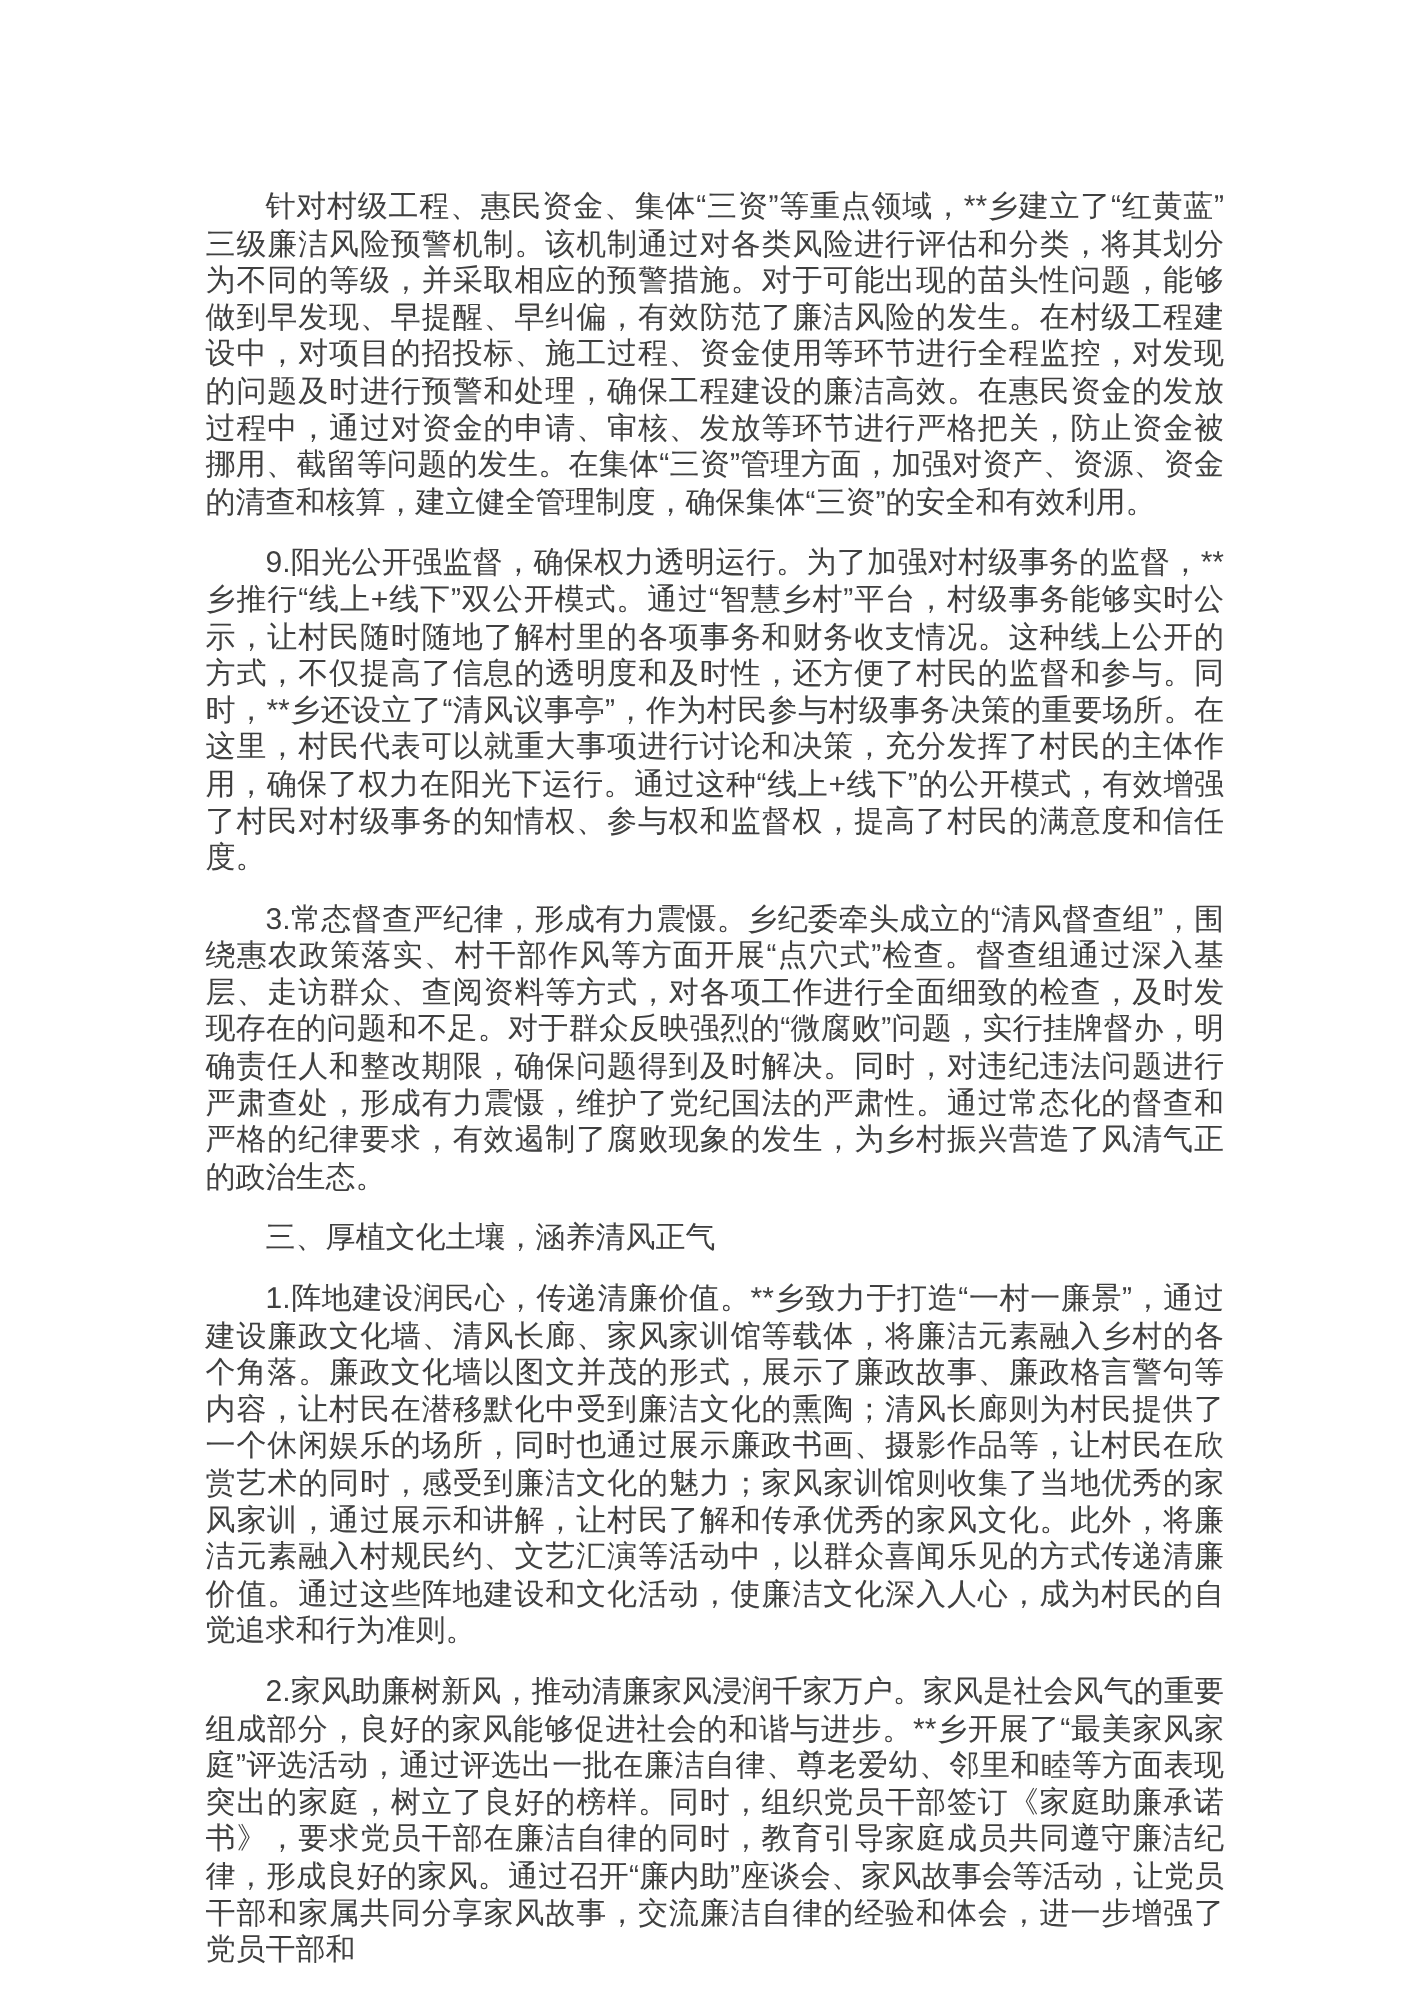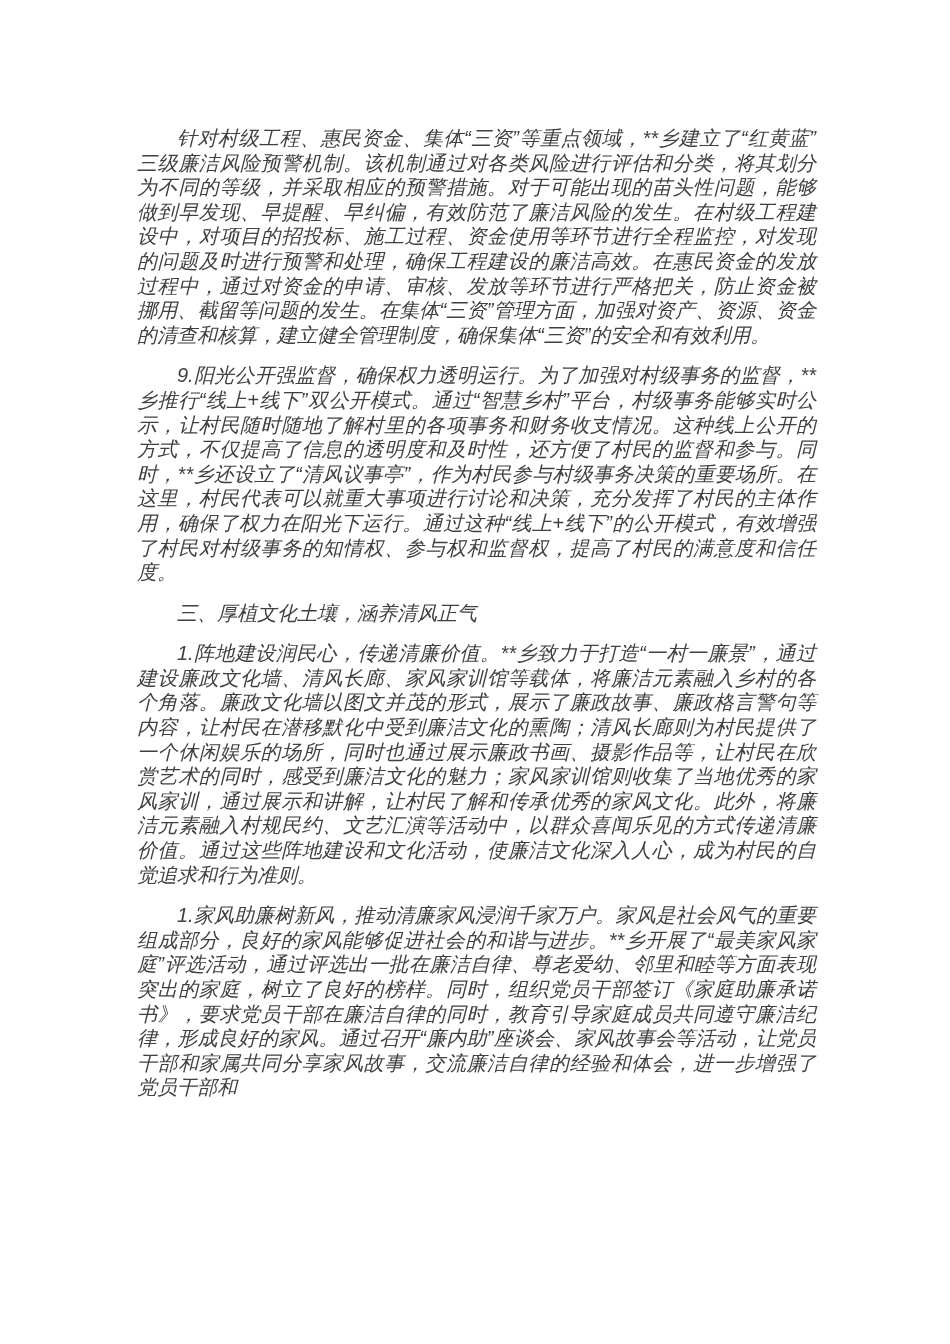--- a/index.html
+++ b/index.html
@@ -20,33 +20,33 @@
   }
   .para, .heading {
     font-size: 20px;
     line-height: 24.6px;
     color: #404040;
     text-align: justify;
     text-indent: 2em;
     margin: 0 0 16px 0;
     font-weight: normal;
     word-break: break-all;
-    font-style: italic;
   }
   .heading {
     margin-top: 2px;
   }
 </style>
 </head>
 <body>
 
 <div class="doc-page">
   <p class="para">针对村级工程、惠民资金、集体“三资”等重点领域，**乡建立了“红黄蓝”三级廉洁风险预警机制。该机制通过对各类风险进行评估和分类，将其划分为不同的等级，并采取相应的预警措施。对于可能出现的苗头性问题，能够做到早发现、早提醒、早纠偏，有效防范了廉洁风险的发生。在村级工程建设中，对项目的招投标、施工过程、资金使用等环节进行全程监控，对发现的问题及时进行预警和处理，确保工程建设的廉洁高效。在惠民资金的发放过程中，通过对资金的申请、审核、发放等环节进行严格把关，防止资金被挪用、截留等问题的发生。在集体“三资”管理方面，加强对资产、资源、资金的清查和核算，建立健全管理制度，确保集体“三资”的安全和有效利用。</p>
 
   <p class="para">9.阳光公开强监督，确保权力透明运行。为了加强对村级事务的监督，**乡推行“线上+线下”双公开模式。通过“智慧乡村”平台，村级事务能够实时公示，让村民随时随地了解村里的各项事务和财务收支情况。这种线上公开的方式，不仅提高了信息的透明度和及时性，还方便了村民的监督和参与。同时，**乡还设立了“清风议事亭”，作为村民参与村级事务决策的重要场所。在这里，村民代表可以就重大事项进行讨论和决策，充分发挥了村民的主体作用，确保了权力在阳光下运行。通过这种“线上+线下”的公开模式，有效增强了村民对村级事务的知情权、参与权和监督权，提高了村民的满意度和信任度。</p>
 
+  <p class="para">3.常态督查严纪律，形成有力震慑。乡纪委牵头成立的“清风督查组”，围绕惠农政策落实、村干部作风等方面开展“点穴式”检查。督查组通过深入基层、走访群众、查阅资料等方式，对各项工作进行全面细致的检查，及时发现存在的问题和不足。对于群众反映强烈的“微腐败”问题，实行挂牌督办，明确责任人和整改期限，确保问题得到及时解决。同时，对违纪违法问题进行严肃查处，形成有力震慑，维护了党纪国法的严肃性。通过常态化的督查和严格的纪律要求，有效遏制了腐败现象的发生，为乡村振兴营造了风清气正的政治生态。</p>
 
   <p class="heading">三、厚植文化土壤，涵养清风正气</p>
 
   <p class="para">1.阵地建设润民心，传递清廉价值。**乡致力于打造“一村一廉景”，通过建设廉政文化墙、清风长廊、家风家训馆等载体，将廉洁元素融入乡村的各个角落。廉政文化墙以图文并茂的形式，展示了廉政故事、廉政格言警句等内容，让村民在潜移默化中受到廉洁文化的熏陶；清风长廊则为村民提供了一个休闲娱乐的场所，同时也通过展示廉政书画、摄影作品等，让村民在欣赏艺术的同时，感受到廉洁文化的魅力；家风家训馆则收集了当地优秀的家风家训，通过展示和讲解，让村民了解和传承优秀的家风文化。此外，将廉洁元素融入村规民约、文艺汇演等活动中，以群众喜闻乐见的方式传递清廉价值。通过这些阵地建设和文化活动，使廉洁文化深入人心，成为村民的自觉追求和行为准则。</p>
 
-  <p class="para">1.家风助廉树新风，推动清廉家风浸润千家万户。家风是社会风气的重要组成部分，良好的家风能够促进社会的和谐与进步。**乡开展了“最美家风家庭”评选活动，通过评选出一批在廉洁自律、尊老爱幼、邻里和睦等方面表现突出的家庭，树立了良好的榜样。同时，组织党员干部签订《家庭助廉承诺书》，要求党员干部在廉洁自律的同时，教育引导家庭成员共同遵守廉洁纪律，形成良好的家风。通过召开“廉内助”座谈会、家风故事会等活动，让党员干部和家属共同分享家风故事，交流廉洁自律的经验和体会，进一步增强了党员干部和</p>
+  <p class="para">2.家风助廉树新风，推动清廉家风浸润千家万户。家风是社会风气的重要组成部分，良好的家风能够促进社会的和谐与进步。**乡开展了“最美家风家庭”评选活动，通过评选出一批在廉洁自律、尊老爱幼、邻里和睦等方面表现突出的家庭，树立了良好的榜样。同时，组织党员干部签订《家庭助廉承诺书》，要求党员干部在廉洁自律的同时，教育引导家庭成员共同遵守廉洁纪律，形成良好的家风。通过召开“廉内助”座谈会、家风故事会等活动，让党员干部和家属共同分享家风故事，交流廉洁自律的经验和体会，进一步增强了党员干部和</p>
 </div>
 
 </body></html>

